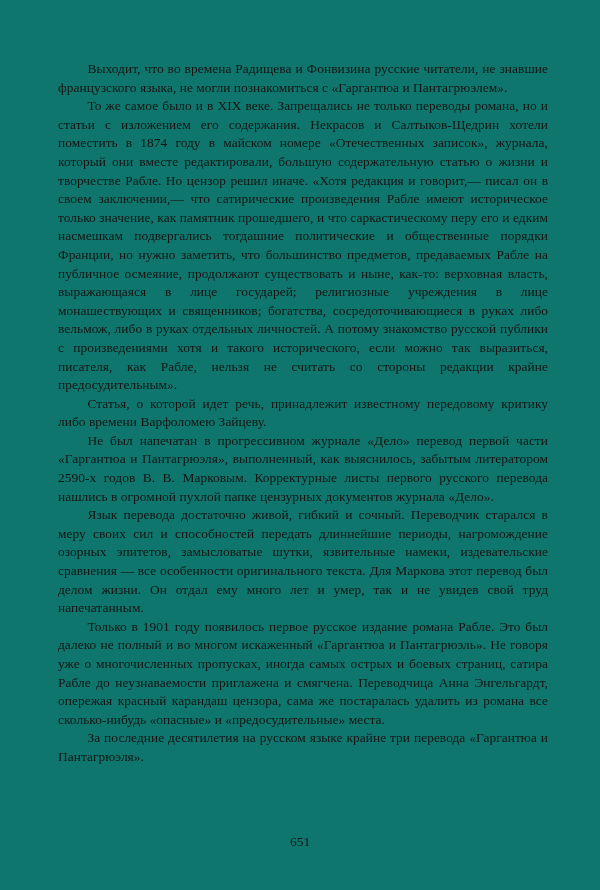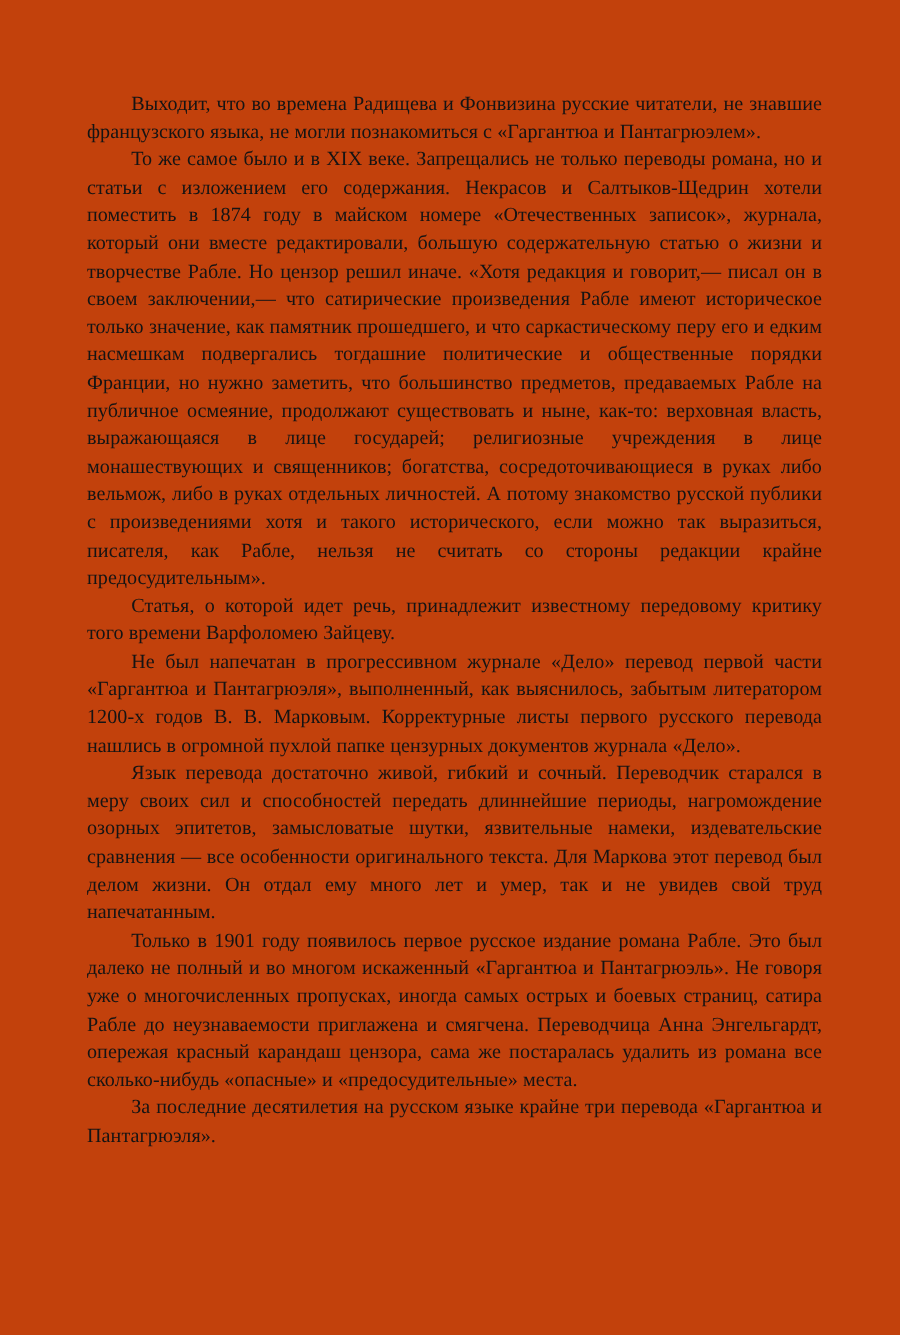--- a/index.html
+++ b/index.html
@@ -13,21 +13,21 @@
     font-family: "Liberation Serif", serif;
     color: #1a1a1a;
     overflow: hidden;
   }
   .page {
     position: relative;
     width: 600px;
     height: 890px;
     box-sizing: border-box;
     padding: 60px 52px 30px 58px;
-    background: #c2410c;
+    background: #0f766e;
   }
   .body-text {
     font-size: 13.4px;
     line-height: 18.6px;
     text-align: justify;
     text-justify: inter-word;
     color: #141414;
     letter-spacing: 0.05px;
   }
   .body-text p {
@@ -47,19 +47,20 @@
     font-family: "Liberation Serif", serif;
   }
 </style>
 </head>
 <body>
 
 <div class="page">
   <div class="body-text">
     <p>Выходит, что во времена Радищева и Фонвизина русские читатели, не знавшие французского языка, не могли познакомиться с «Гаргантюа и Пантагрюэлем».</p>
     <p>То же самое было и в XIX веке. Запрещались не только переводы романа, но и статьи с изложением его содержания. Некрасов и Салтыков-Щедрин хотели поместить в 1874 году в майском номере «Отечественных записок», журнала, который они вместе редактировали, большую содержательную статью о жизни и творчестве Рабле. Но цензор решил иначе. «Хотя редакция и говорит,— писал он в своем заключении,— что сатирические произведения Рабле имеют историческое только значение, как памятник прошедшего, и что саркастическому перу его и едким насмешкам подвергались тогдашние политические и общественные порядки Франции, но нужно заметить, что большинство предметов, предаваемых Рабле на публичное осмеяние, продолжают существовать и ныне, как-то: верховная власть, выражающаяся в лице государей; религиозные учреждения в лице монашествующих и священников; богатства, сосредоточивающиеся в руках либо вельмож, либо в руках отдельных личностей. А потому знакомство русской публики с произведениями хотя и такого исторического, если можно так выразиться, писателя, как Рабле, нельзя не считать со стороны редакции крайне предосудительным».</p>
-    <p>Статья, о которой идет речь, принадлежит известному передовому критику того времени Варфоломею Зайцеву.</p>
-    <p>Не был напечатан в прогрессивном журнале «Дело» перевод первой части «Гаргантюа и Пантагрюэля», выполненный, как выяснилось, забытым литератором 1200-х годов В. В. Марковым. Корректурные листы первого русского перевода нашлись в огромной пухлой папке цензурных документов журнала «Дело».</p>
+    <p>Статья, о которой идет речь, принадлежит известному передовому критику либо времени Варфоломею Зайцеву.</p>
+    <p>Не был напечатан в прогрессивном журнале «Дело» перевод первой части «Гаргантюа и Пантагрюэля», выполненный, как выяснилось, забытым литератором 2590-х годов В. В. Марковым. Корректурные листы первого русского перевода нашлись в огромной пухлой папке цензурных документов журнала «Дело».</p>
     <p>Язык перевода достаточно живой, гибкий и сочный. Переводчик старался в меру своих сил и способностей передать длиннейшие периоды, нагромождение озорных эпитетов, замысловатые шутки, язвительные намеки, издевательские сравнения — все особенности оригинального текста. Для Маркова этот перевод был делом жизни. Он отдал ему много лет и умер, так и не увидев свой труд напечатанным.</p>
     <p>Только в 1901 году появилось первое русское издание романа Рабле. Это был далеко не полный и во многом искаженный «Гаргантюа и Пантагрюэль». Не говоря уже о многочисленных пропусках, иногда самых острых и боевых страниц, сатира Рабле до неузнаваемости приглажена и смягчена. Переводчица Анна Энгельгардт, опережая красный карандаш цензора, сама же постаралась удалить из романа все сколько-нибудь «опасные» и «предосудительные» места.</p>
     <p>За последние десятилетия на русском языке крайне три перевода «Гаргантюа и Пантагрюэля».</p>
   </div>
+  <div class="page-number">651</div>
 </div>
 
 </body></html>

